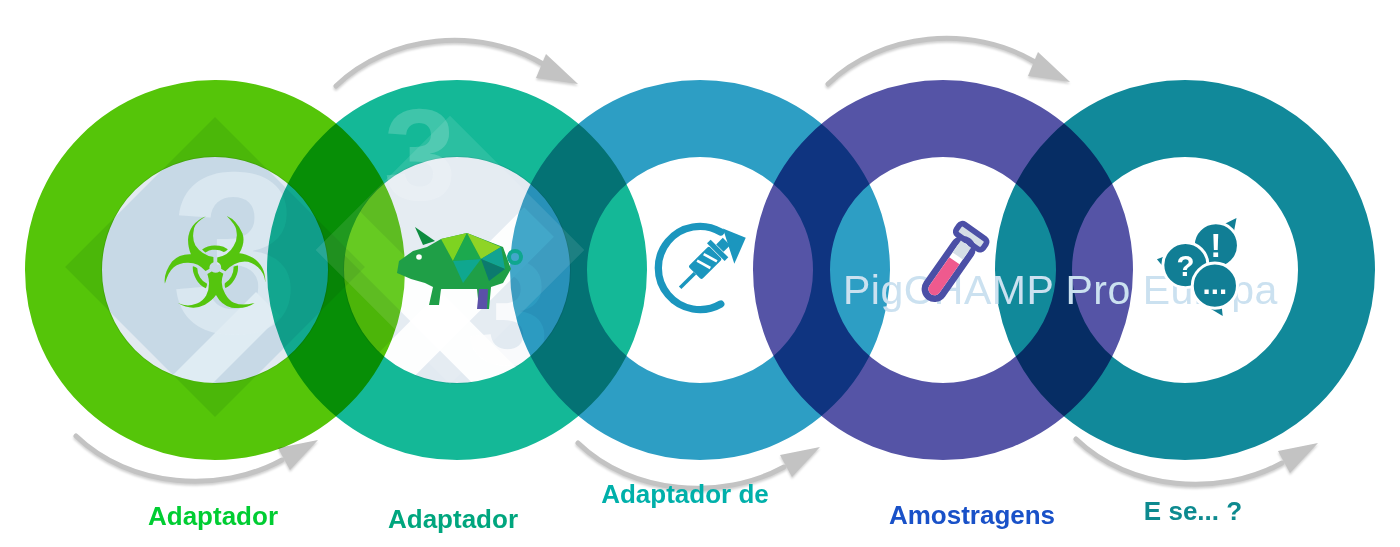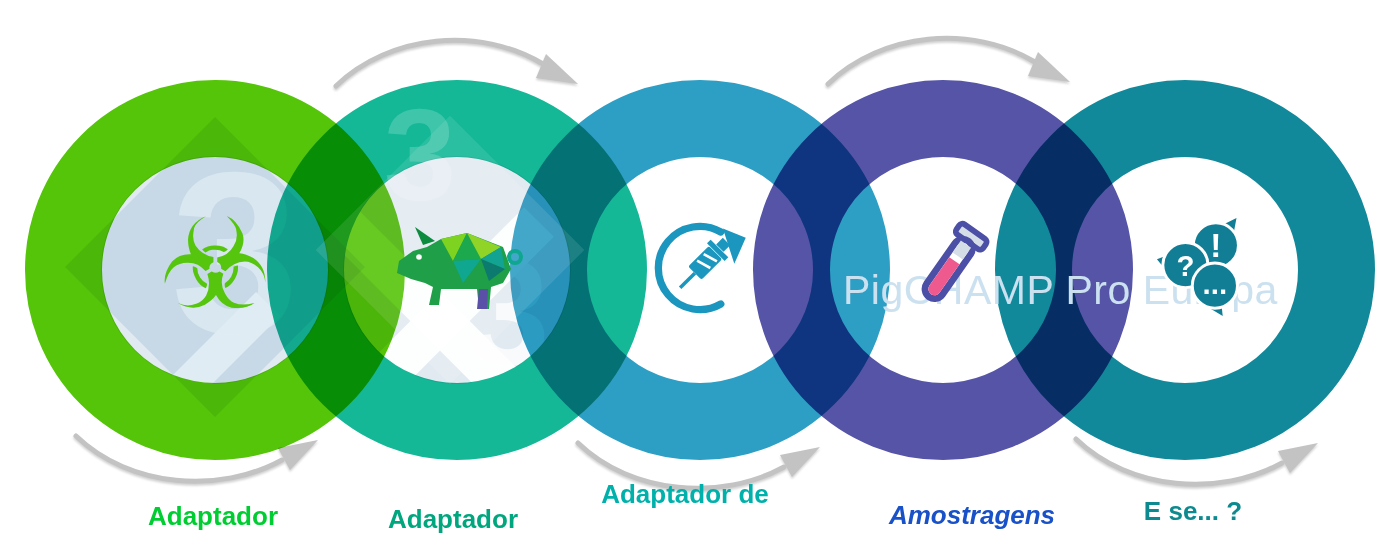--- a/index.html
+++ b/index.html
@@ -152,20 +152,20 @@
 
   <div class="step-label l1" style="color: rgb(0, 205, 50);">
     <div>Adaptador</div>
   </div>
   <div class="step-label l2" style="color: rgb(0, 166, 126);">
     <div>Adaptador</div>
   </div>
   <div class="step-label l3" style="color: rgb(0, 176, 170);">
     <div>Adaptador de</div>
   </div>
-  <div class="step-label l4" style="color: rgb(25, 81, 200); font-style: italic;">
+  <div class="step-label l4" style="color: rgb(25, 81, 200);">
     <div>Amostragens</div>
   </div>
   <div class="step-label l5" style="color: rgb(13, 138, 143);">
     <div>E se... ?</div>
   </div>
 
 </div>
 
 </body></html>

